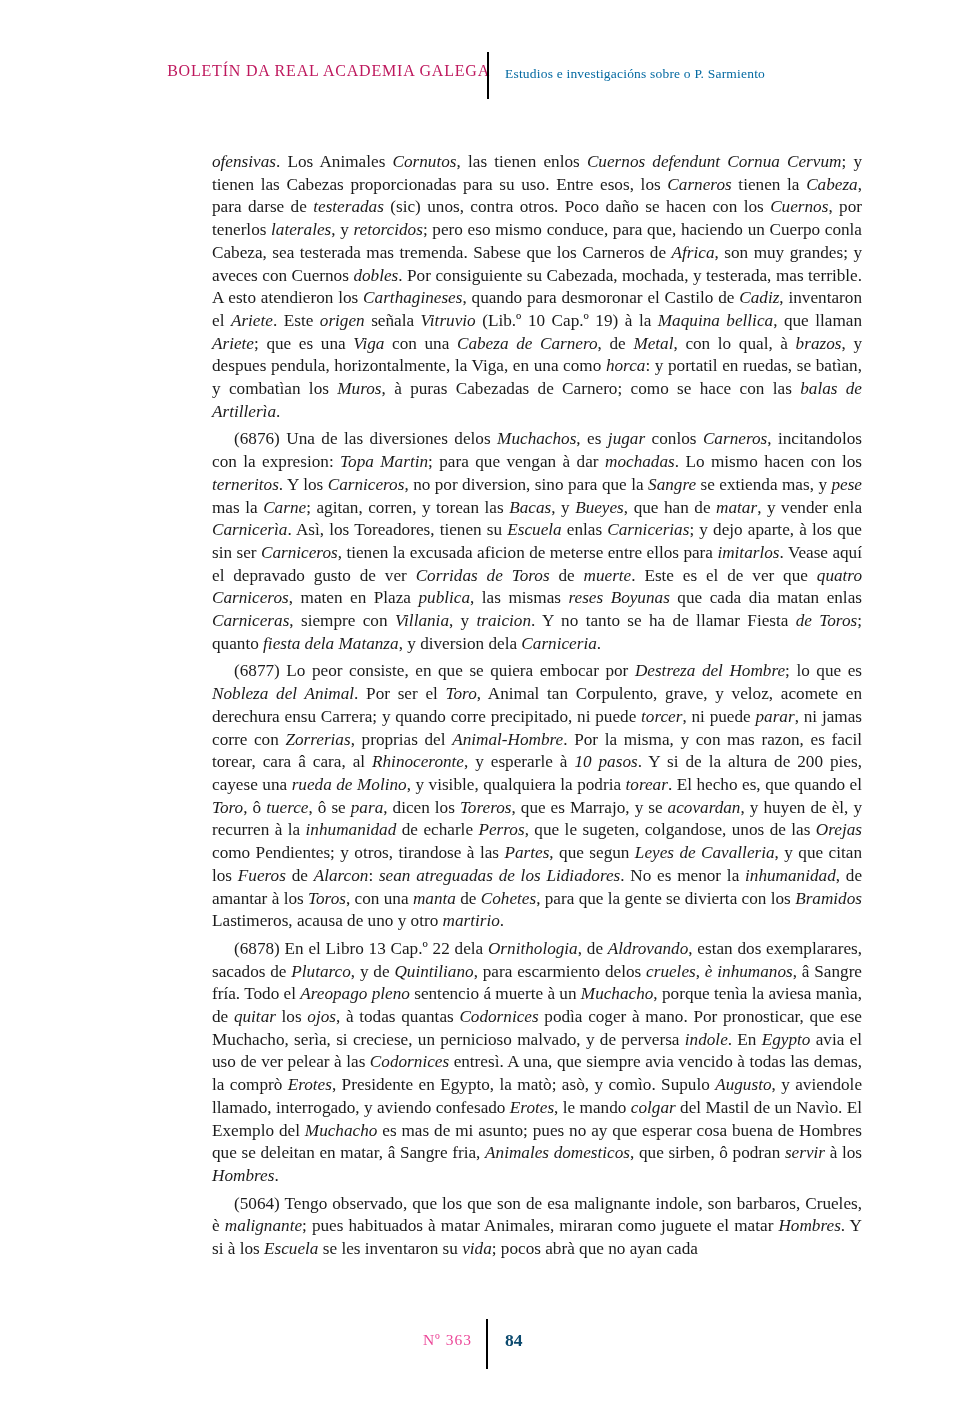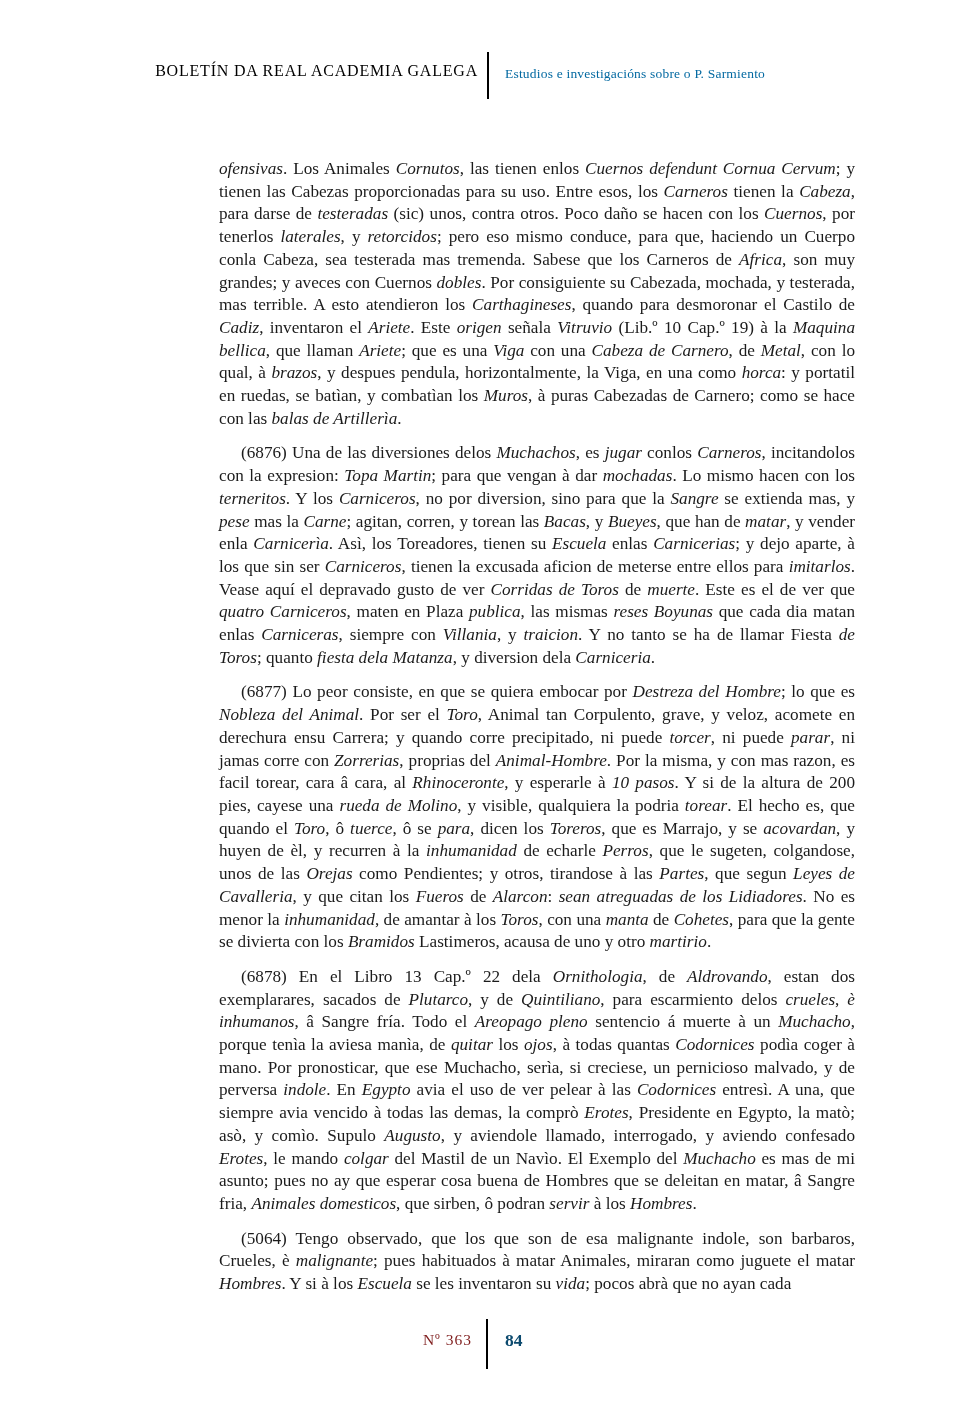--- a/index.html
+++ b/index.html
@@ -9,26 +9,26 @@
     width: 975px;
     height: 1417px;
     background: #ffffff;
     font-family: "Liberation Serif", "DejaVu Serif", serif;
     color: #1a1a1a;
     overflow: hidden;
   }
   
   .header-left {
     position: absolute;
-    top: 62px; left: 0; width: 478px;
+    top: 62px; left: 12px; width: 478px;
     text-align: right;
     font-size: 16px;
     letter-spacing: 0.8px;
     white-space: nowrap;
-    color: #000000;
+    color: #be185d;
   }
   .header-divider {
     position: absolute;
     top: 52px; left: 487px;
     width: 2px; height: 47px;
     background: #000;
   }
   .header-right {
     position: absolute;
     top: 66px; left: 505px;
@@ -40,32 +40,32 @@
   
   .body-text {
     position: absolute;
     top: 146px; left: 207px;
     width: 660px;
     font-size: 17.2px;
     line-height: 22.7px;
     text-align: justify;
     color: #1b1b1b;
   }
-  .body-text p { margin: 12px; }
+  .body-text p { margin: 5px; }
   .body-text p.indent { text-indent: 22px; }
   .body-text i { font-style: italic; }
   
   .footer-issue {
     position: absolute;
     top: 1331px; left: 0; width: 472px;
     text-align: right;
     font-size: 15.5px;
     letter-spacing: 1px;
     white-space: nowrap;
-    color: #7f1d1d;
+    color: #ec4899;
   }
   .footer-divider {
     position: absolute;
     top: 1319px; left: 486px;
     width: 2px; height: 50px;
     background: #000;
   }
   .footer-page {
     position: absolute;
     top: 1330px; left: 505px;

